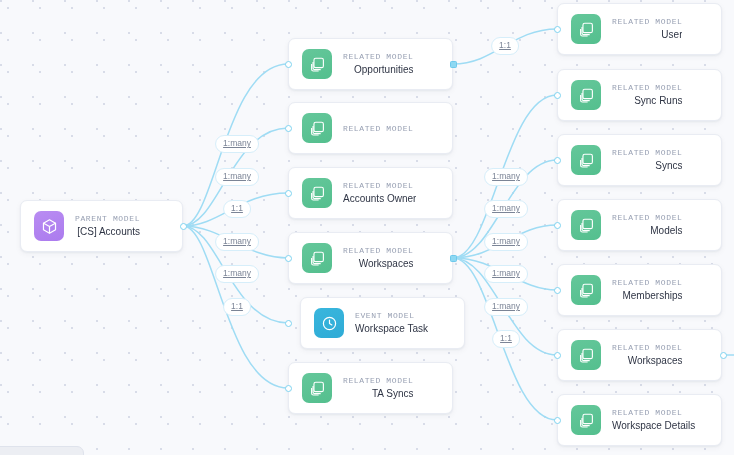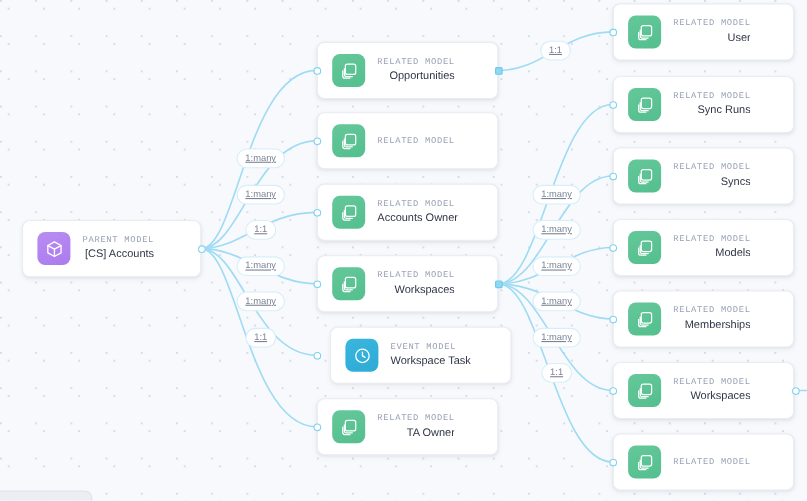--- a/index.html
+++ b/index.html
@@ -189,21 +189,21 @@
   <div class="node" style="left:288px;top:362px;width:165px;height:52px;">
     <div class="node-ico ico-green">
       <svg width="17" height="17" viewBox="0 0 24 24" fill="none" stroke="#ffffff" stroke-width="1.6" stroke-linejoin="round">
         <path d="M9.5 3.2h8.3c1.4 0 2.5 1.1 2.5 2.5v8.3c0 1.4-1.1 2.5-2.5 2.5H9.5C8.1 16.5 7 15.4 7 14V5.7C7 4.3 8.1 3.2 9.5 3.2z"></path>
         <path d="M16.5 19.2H8.2c-1.4 0-2.5-1.1-2.5-2.5V8.4"></path>
         <path d="M13.6 21.2H6.2c-1.4 0-2.5-1.1-2.5-2.5v-7.4"></path>
       </svg>
     </div>
     <div class="node-txt">
       <div class="kind">RELATED MODEL</div>
-      <div class="title">TA Owner</div>
+      <div class="title">TA Syncs</div>
     </div>
   </div>
   <div class="port" style="left:284.5px;top:384.5px;"></div>
 
   <div class="node" style="left:557px;top:3px;width:165px;height:52px;">
     <div class="node-ico ico-green">
       <svg width="17" height="17" viewBox="0 0 24 24" fill="none" stroke="#ffffff" stroke-width="1.6" stroke-linejoin="round">
         <path d="M9.5 3.2h8.3c1.4 0 2.5 1.1 2.5 2.5v8.3c0 1.4-1.1 2.5-2.5 2.5H9.5C8.1 16.5 7 15.4 7 14V5.7C7 4.3 8.1 3.2 9.5 3.2z"></path>
         <path d="M16.5 19.2H8.2c-1.4 0-2.5-1.1-2.5-2.5V8.4"></path>
         <path d="M13.6 21.2H6.2c-1.4 0-2.5-1.1-2.5-2.5v-7.4"></path>
@@ -295,20 +295,21 @@
   <div class="node" style="left:557px;top:394px;width:165px;height:52px;">
     <div class="node-ico ico-green">
       <svg width="17" height="17" viewBox="0 0 24 24" fill="none" stroke="#ffffff" stroke-width="1.6" stroke-linejoin="round">
         <path d="M9.5 3.2h8.3c1.4 0 2.5 1.1 2.5 2.5v8.3c0 1.4-1.1 2.5-2.5 2.5H9.5C8.1 16.5 7 15.4 7 14V5.7C7 4.3 8.1 3.2 9.5 3.2z"></path>
         <path d="M16.5 19.2H8.2c-1.4 0-2.5-1.1-2.5-2.5V8.4"></path>
         <path d="M13.6 21.2H6.2c-1.4 0-2.5-1.1-2.5-2.5v-7.4"></path>
       </svg>
     </div>
     <div class="node-txt">
       <div class="kind">RELATED MODEL</div>
+      <div class="title">Workspace Details</div>
     </div>
   </div>
   <div class="port" style="left:553.5px;top:416.5px;"></div>
 
   <div class="badge" style="left:237px;top:144px;">1:many</div>
   <div class="badge" style="left:237px;top:177px;">1:many</div>
   <div class="badge" style="left:237px;top:209px;">1:1</div>
   <div class="badge" style="left:237px;top:242px;">1:many</div>
   <div class="badge" style="left:237px;top:274px;">1:many</div>
   <div class="badge" style="left:237px;top:307px;">1:1</div>

